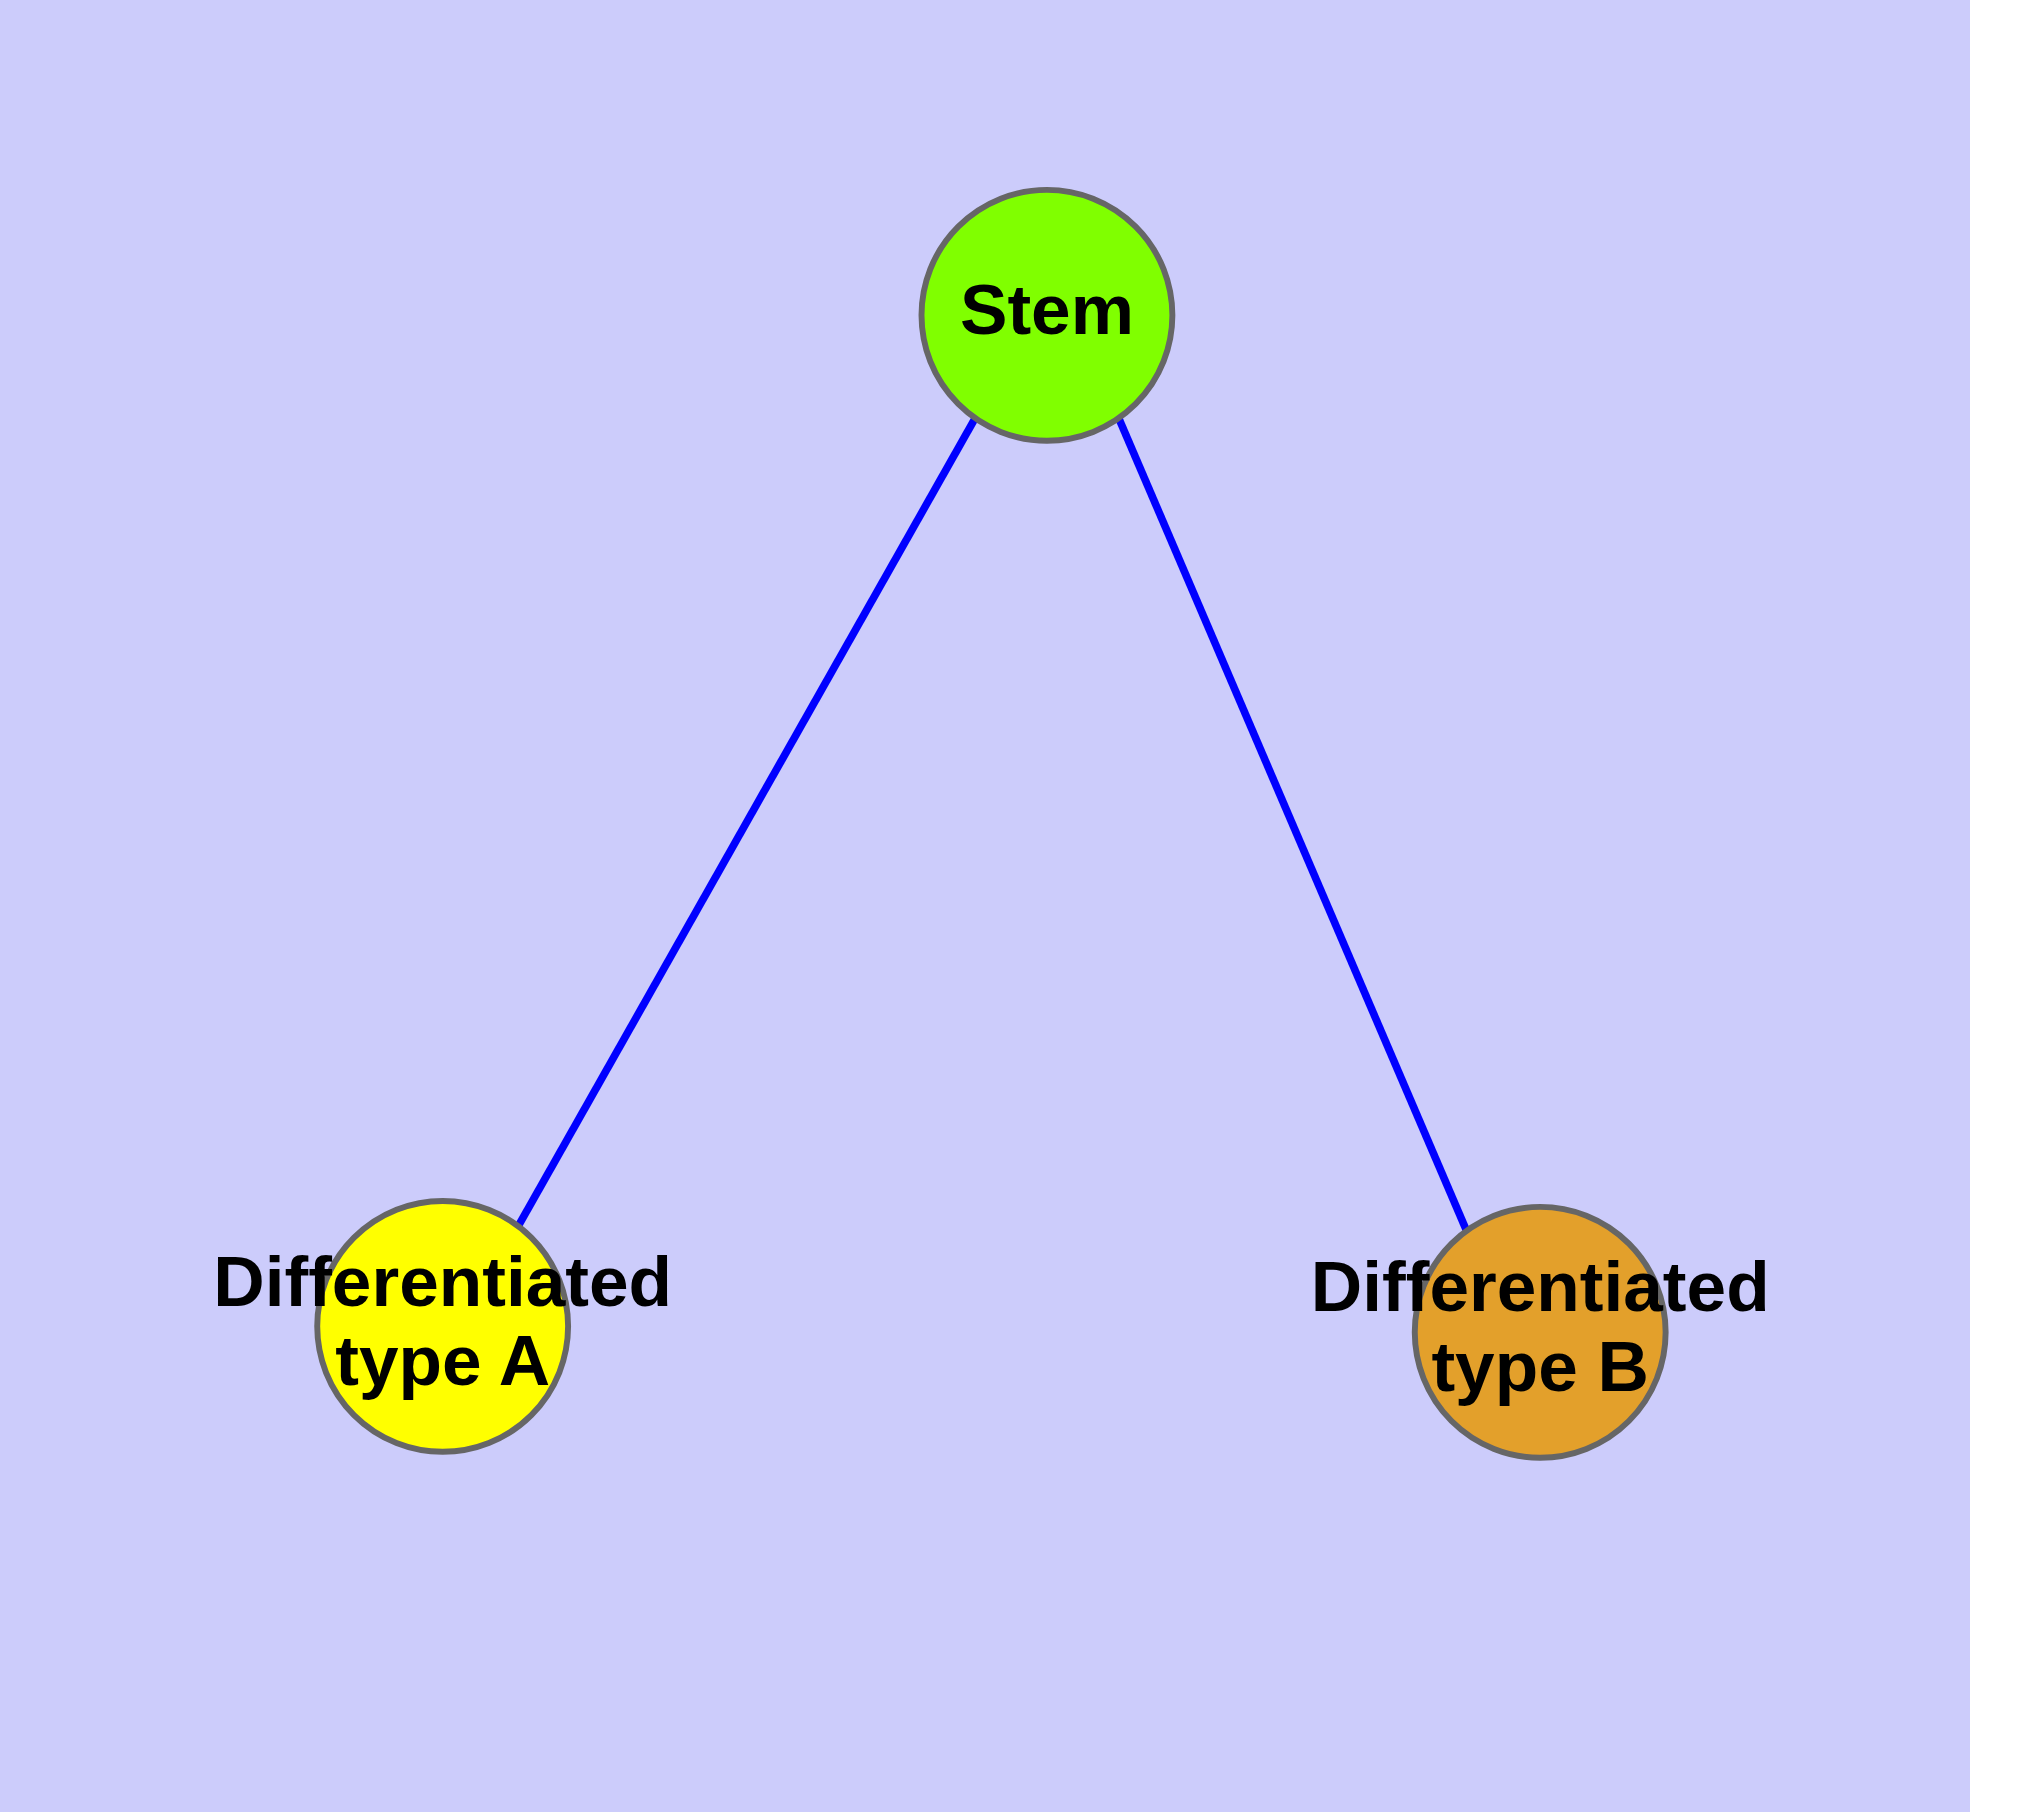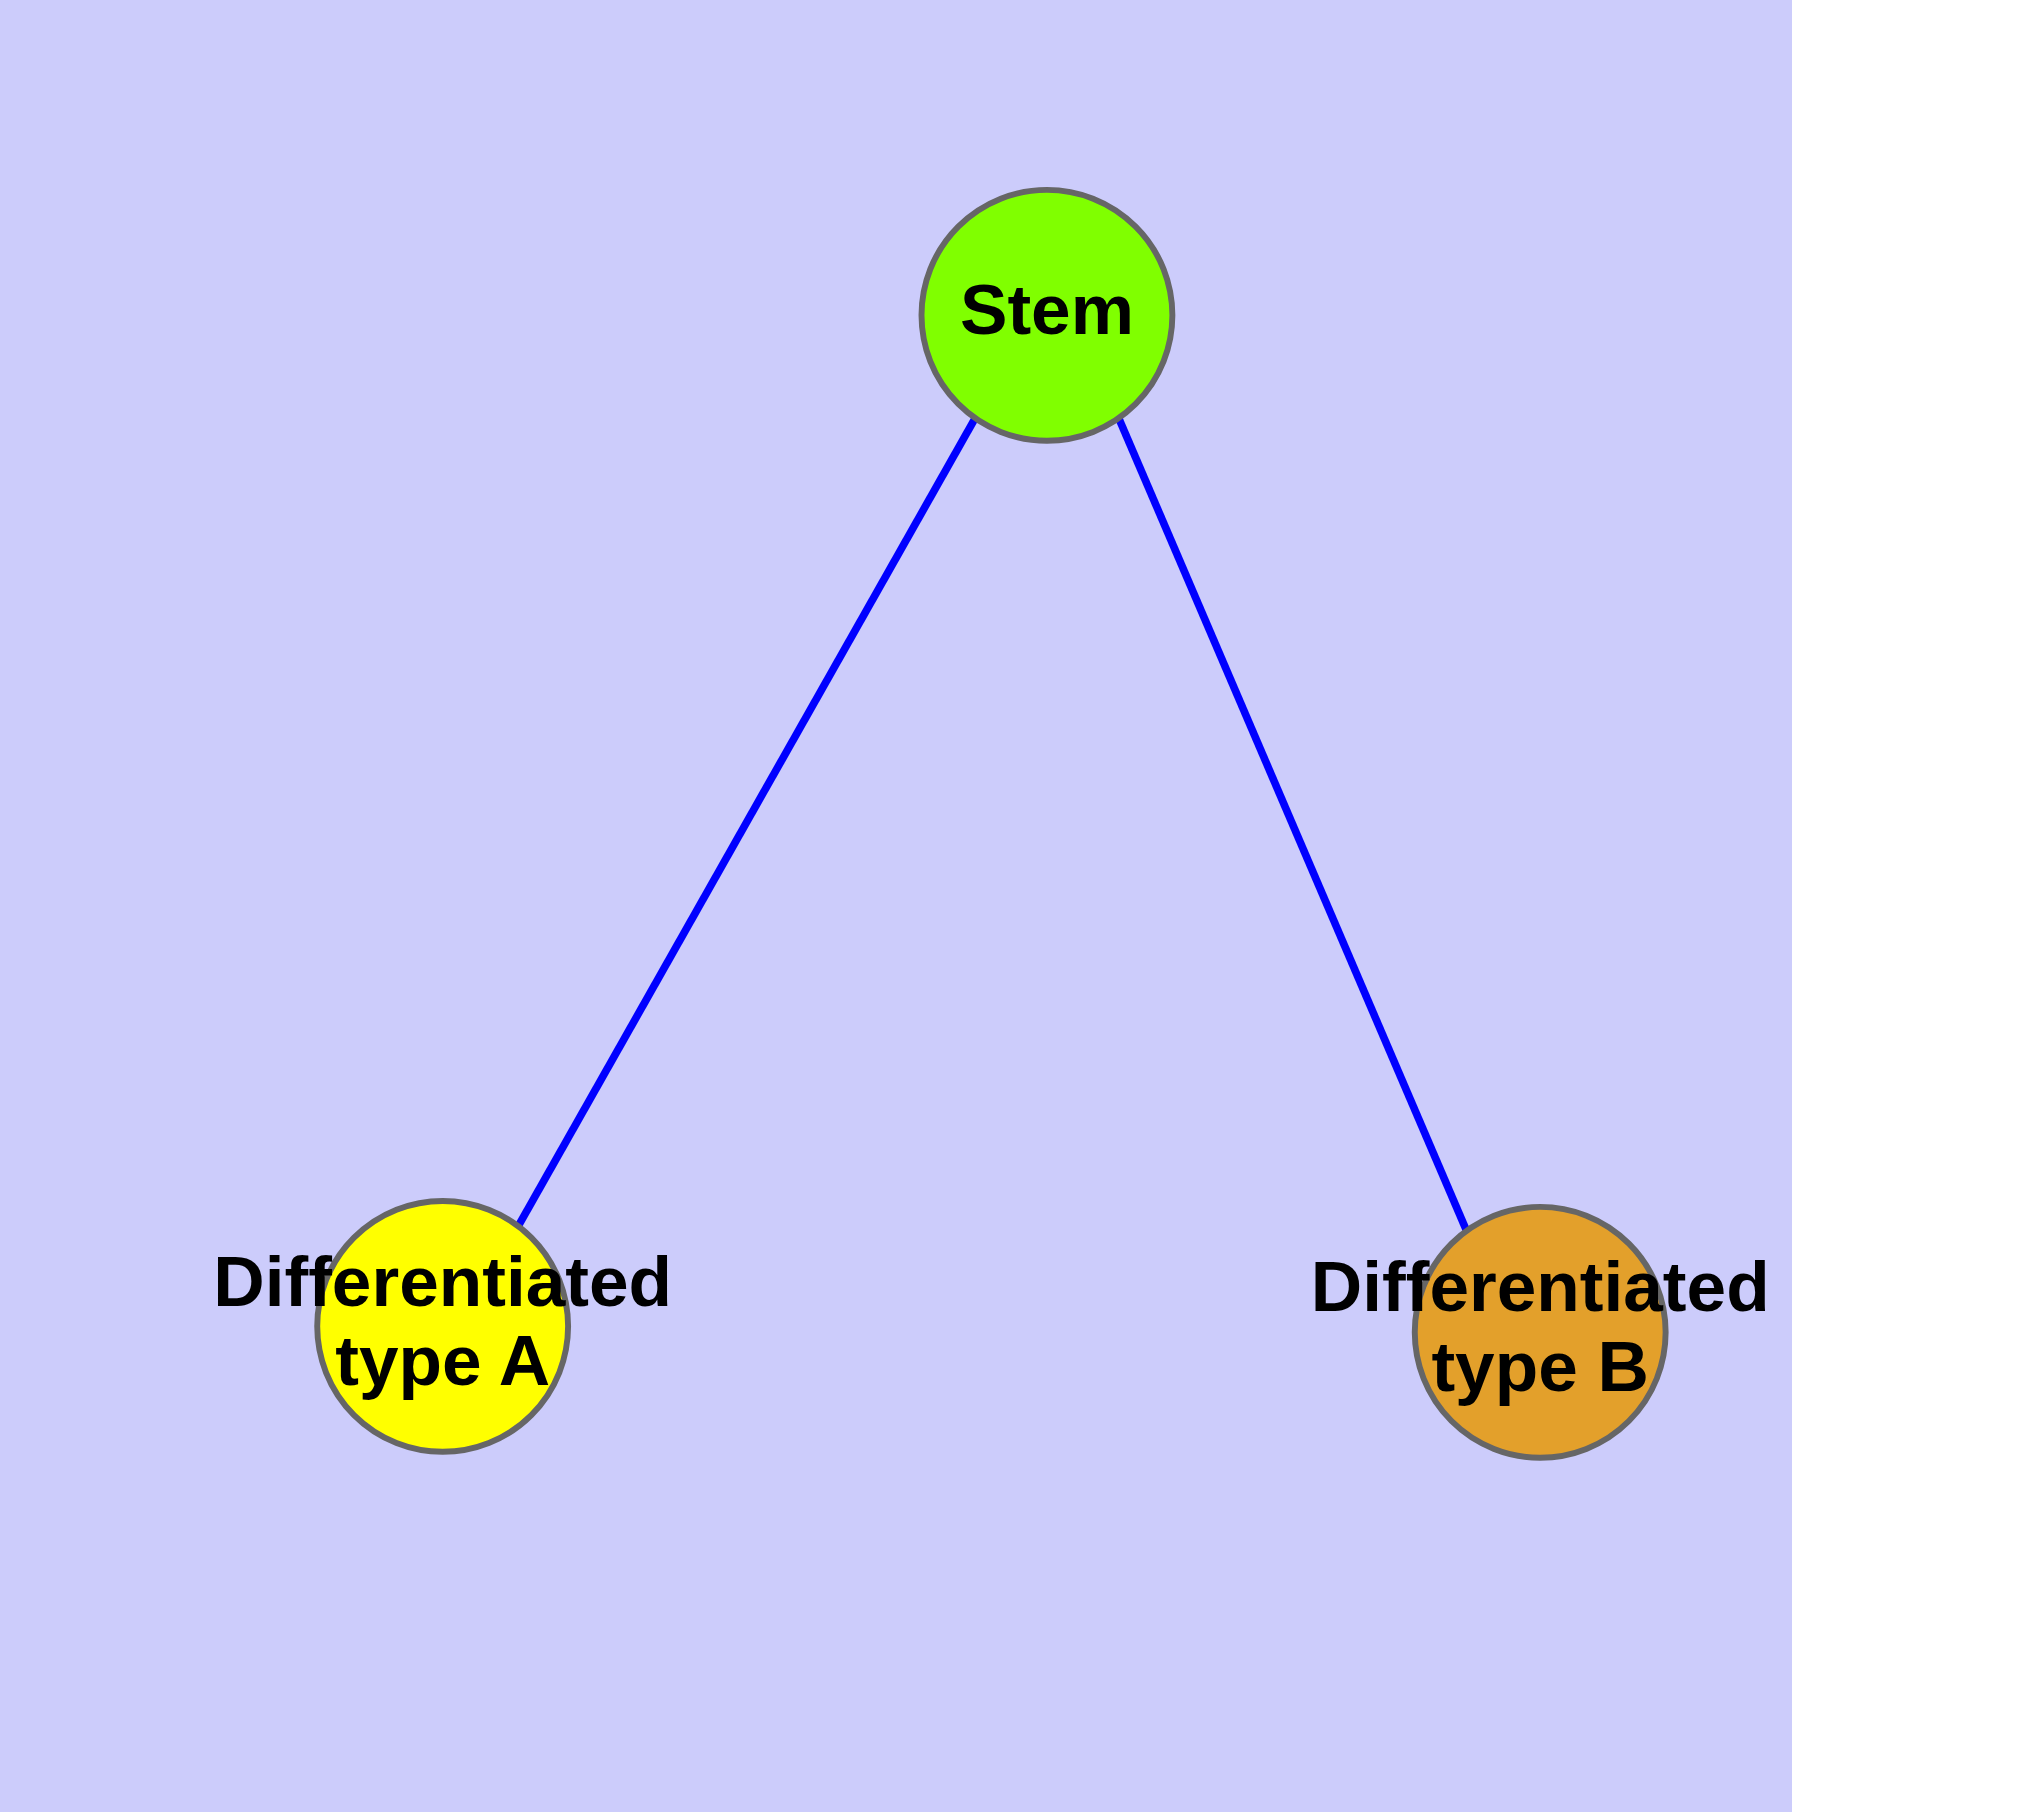--- a/index.html
+++ b/index.html
@@ -3,21 +3,21 @@
 <meta charset="utf-8">
 <title>Cell Differentiation Graph</title>
 <style>
   html, body {
     margin: 0;
     padding: 0;
     background: #ffffff;
   }
   #canvas {
     position: relative;
-    width: 1792px;
+    width: 1970px;
     height: 1812px;
     overflow: hidden;
     font-family: "Liberation Sans", sans-serif;
   }
   #bg-rect {
     position: absolute;
     left: 0;
     top: 0;
     width: 100%;
     height: 100%;

